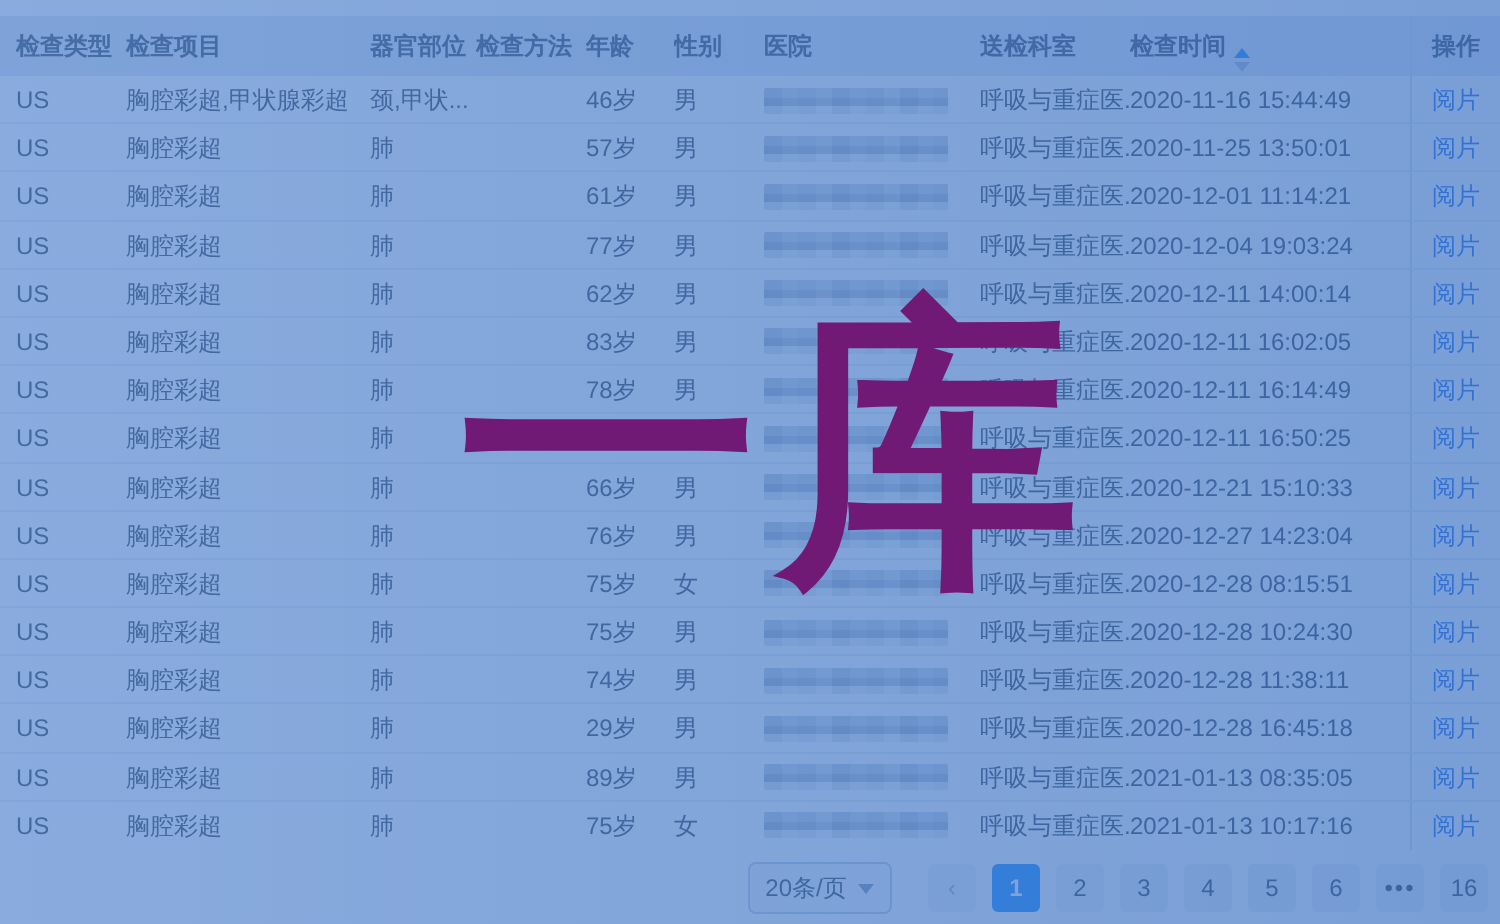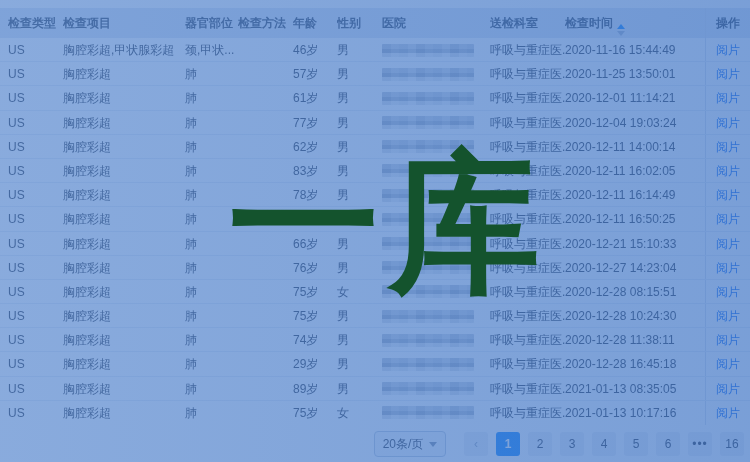--- a/index.html
+++ b/index.html
@@ -37,21 +37,21 @@
   .chev { width:0; height:0; border:4px solid transparent; border-top:5px solid #9aa6b8; margin-top:4px; }
   .pbtn { min-width:24px; height:24px; margin:0 4px; border-radius:3px; background:#f1f3f7; color:#5c6370;
           font-size:12px; display:flex; align-items:center; justify-content:center; cursor:pointer; }
   .pbtn.active { background:#409eff; color:#fff; font-weight:bold; }
   .pbtn.prev { color:#aeb7c6; }
   .pbtn.more { letter-spacing:1px; color:#5c6370; }
 
   
   .tint { position:absolute; inset:0; background:linear-gradient(90deg, rgba(52,110,196,0.58), rgba(40,100,190,0.62));
           z-index:50; pointer-events:none; }
-  .watermark { position:absolute; left:228px; top:148px; z-index:60; color:#14532d;
+  .watermark { position:absolute; left:228px; top:148px; z-index:60; color:#701a75;
                font-size:152px; font-weight:900; line-height:1; letter-spacing:8px; pointer-events:none;
                font-family:"DejaVu Sans","Liberation Sans",sans-serif; }
 </style>
 </head>
 <body>
 
 <div class="page">
 
   <div class="thead grid-row">
     <div class="cell">检查类型</div>

